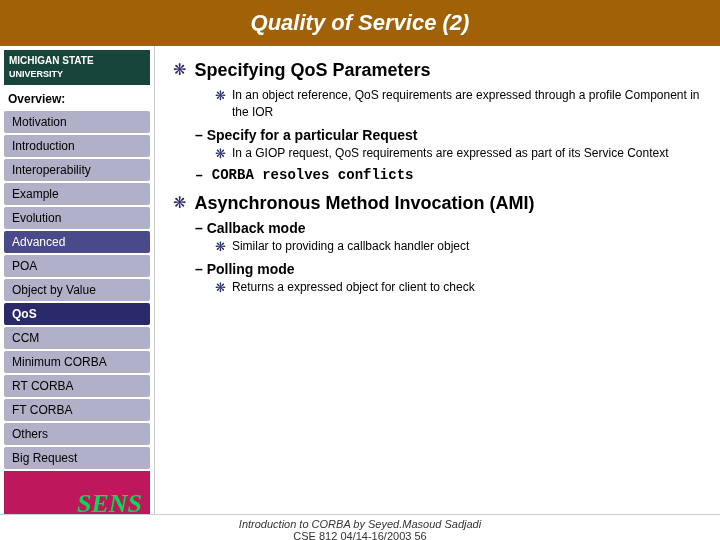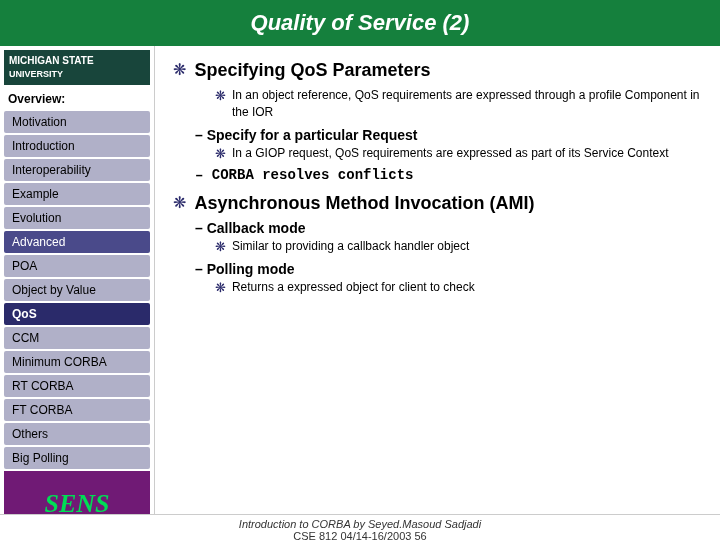--- a/index.html
+++ b/index.html
@@ -9,21 +9,21 @@
       height: 540px;
       font-family: Arial, sans-serif;
       background: #fff;
       overflow: hidden;
       display: flex;
       flex-direction: column;
     }
 
     
     .header {
-      background: #15803d;
+      background: #a16207;
       color: #fff;
       text-align: center;
       padding: 10px 0;
       font-size: 22px;
       font-weight: bold;
       font-style: italic;
     }
 
     
     .main {
@@ -81,23 +81,23 @@
     <button class="sidebar-item">Evolution</button>
     <button class="sidebar-item highlighted">Advanced</button>
     <button class="sidebar-item">POA</button>
     <button class="sidebar-item">Object by Value</button>
     <button class="sidebar-item active">QoS</button>
     <button class="sidebar-item">CCM</button>
     <button class="sidebar-item">Minimum CORBA</button>
     <button class="sidebar-item">RT CORBA</button>
     <button class="sidebar-item">FT CORBA</button>
     <button class="sidebar-item">Others</button>
-    <button class="sidebar-item">Big Polling</button>
+    <button class="sidebar-item">Big Request</button>
 
-    <div style="margin-top:auto; background:#701a75; color:#00dd55; font-size:26px; font-weight:900; font-style:italic; font-family:Georgia,serif; padding:18px 8px; text-align:center;">SENS</div>
+    <div style="margin-top:auto; background:#be185d; color:#00dd55; font-size:26px; font-weight:900; font-style:italic; font-family:Georgia,serif; padding:18px 8px; text-align:right;">SENS</div>
   </div>
 
   <div style="flex:1; padding:14px 18px; overflow-y:auto; font-size:13px; position:relative;">
 
     <div style="margin-bottom:10px;">
       <div style="display:flex; align-items:flex-start; margin-bottom:6px;">
         <span style="color:#2a2a6a; font-size:16px; margin-right:8px; flex-shrink:0;">❋</span>
         <span style="font-size:18px; font-weight:bold;">Specifying QoS Parameters</span>
       </div>
 

